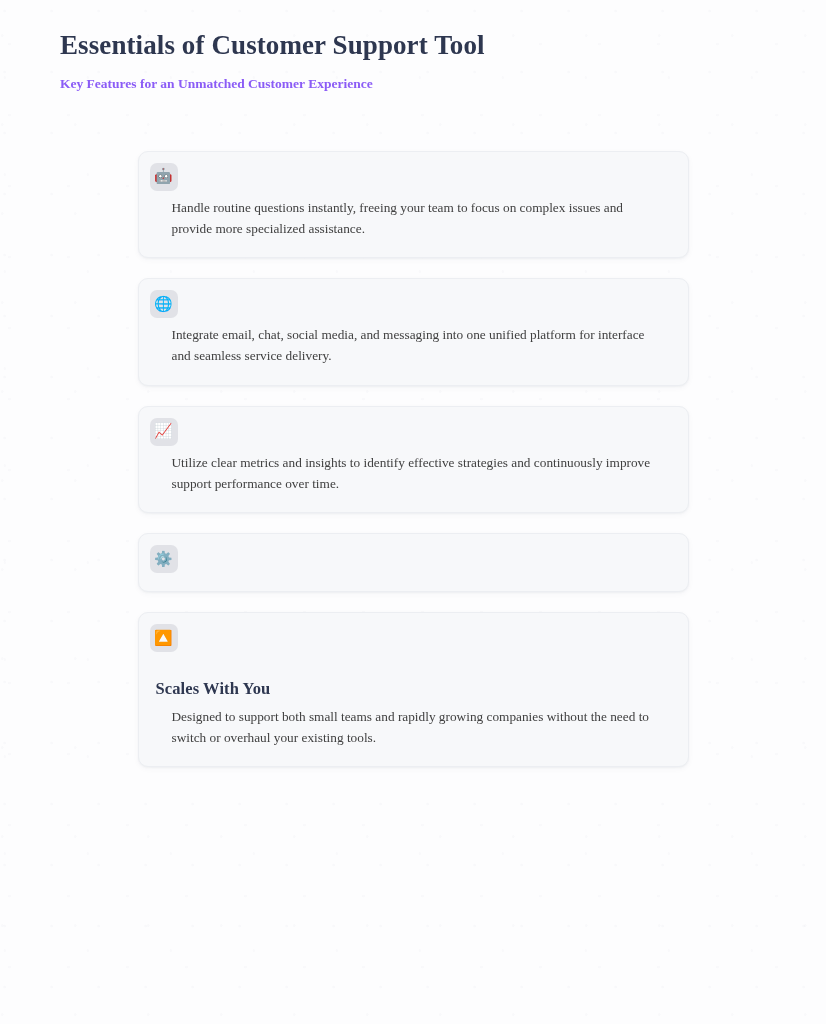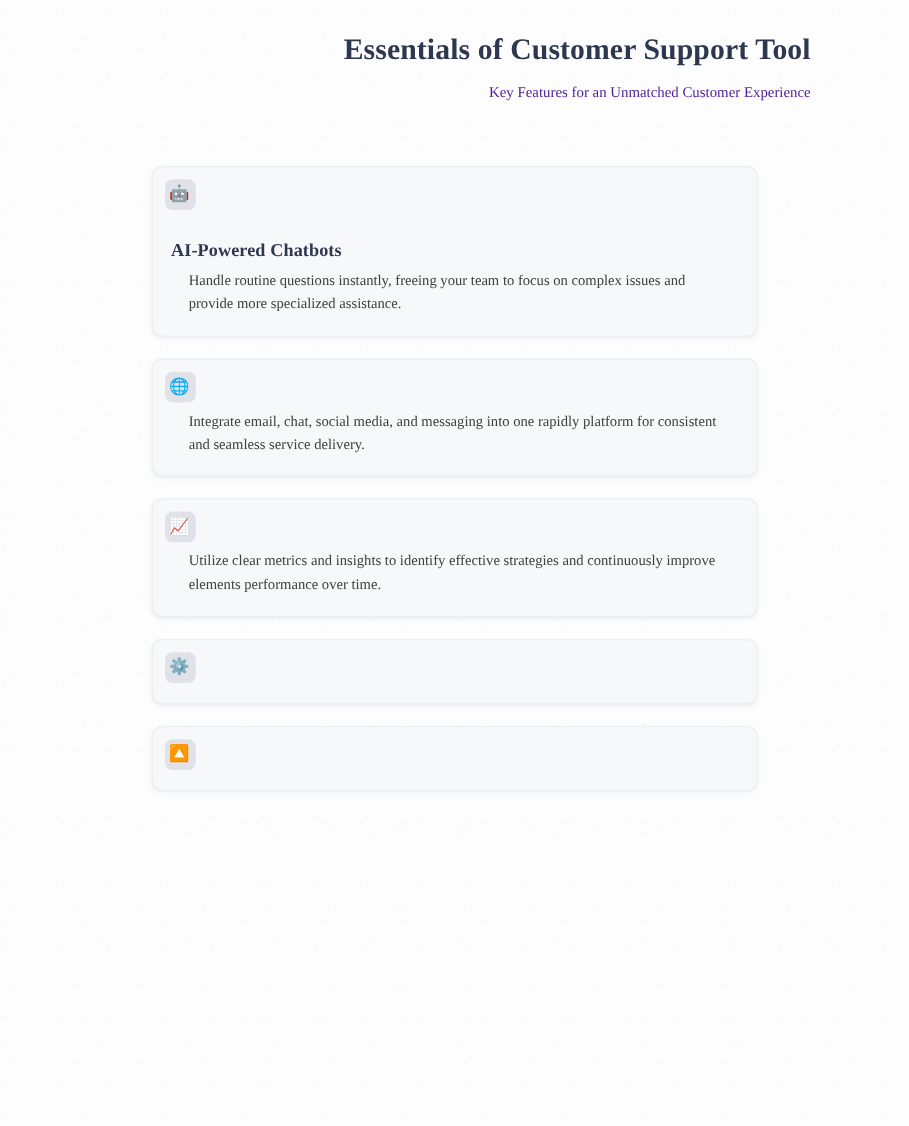--- a/index.html
+++ b/index.html
@@ -29,34 +29,34 @@
   }
 
   .page {
     position: relative;
     z-index: 1;
     width: 826px;
     padding: 0;
   }
 
   
-  .header { padding: 28px 89px 0; text-align: right; }
+  .header { padding: 28px 60px 0; text-align: left; }
   .page-title {
     font-size: 27px;
     font-weight: bold;
     color: #2e3750;
     letter-spacing: 0.1px;
     margin: 0;
     line-height: 1.3;
   }
   .page-subtitle {
     font-size: 13.5px;
-    color: #4c1d95;
+    color: #8b5cf6;
     margin: 12px 0 0;
-    font-weight: normal;
+    font-weight: bold;
     line-height: 1.4;
   }
 
   
   .features {
     margin: 57px auto 0;
     width: 551px;
     display: flex;
     flex-direction: column;
     gap: 20px;
@@ -113,42 +113,45 @@
   <header class="header">
     <h1 class="page-title">Essentials of Customer Support Tool</h1>
     <p class="page-subtitle">Key Features for an Unmatched Customer Experience</p>
   </header>
 
   <main class="features">
 
     <section class="feature-card">
       <div class="icon-badge" style="background: rgb(225, 226, 231);">🤖</div>
       <div class="card-body">
-        <h2 class="card-title">AI-Powered Chatbots</h2>
         <p class="card-desc">Handle routine questions instantly, freeing your team to focus on complex issues and provide more specialized assistance.</p>
       </div>
     </section>
 
     <section class="feature-card">
       <div class="icon-badge" style="background: rgb(225, 226, 231);">🌐</div>
       <div class="card-body">
-        <p class="card-desc">Integrate email, chat, social media, and messaging into one rapidly platform for consistent and seamless service delivery.</p>
+        <p class="card-desc">Integrate email, chat, social media, and messaging into one unified platform for interface and seamless service delivery.</p>
       </div>
     </section>
 
     <section class="feature-card">
       <div class="icon-badge" style="background: rgb(225, 226, 231);">📈</div>
       <div class="card-body">
-        <p class="card-desc">Utilize clear metrics and insights to identify effective strategies and continuously improve elements performance over time.</p>
+        <p class="card-desc">Utilize clear metrics and insights to identify effective strategies and continuously improve support performance over time.</p>
       </div>
     </section>
 
     <section class="feature-card">
       <div class="icon-badge" style="background: rgb(225, 226, 231);">⚙️</div>
     </section>
 
     <section class="feature-card">
       <div class="icon-badge" style="background: rgb(225, 226, 231);">🔼</div>
+      <div class="card-body">
+        <h2 class="card-title">Scales With You</h2>
+        <p class="card-desc">Designed to support both small teams and rapidly growing companies without the need to switch or overhaul your existing tools.</p>
+      </div>
     </section>
 
   </main>
 
 </div>
 
 </body></html>

